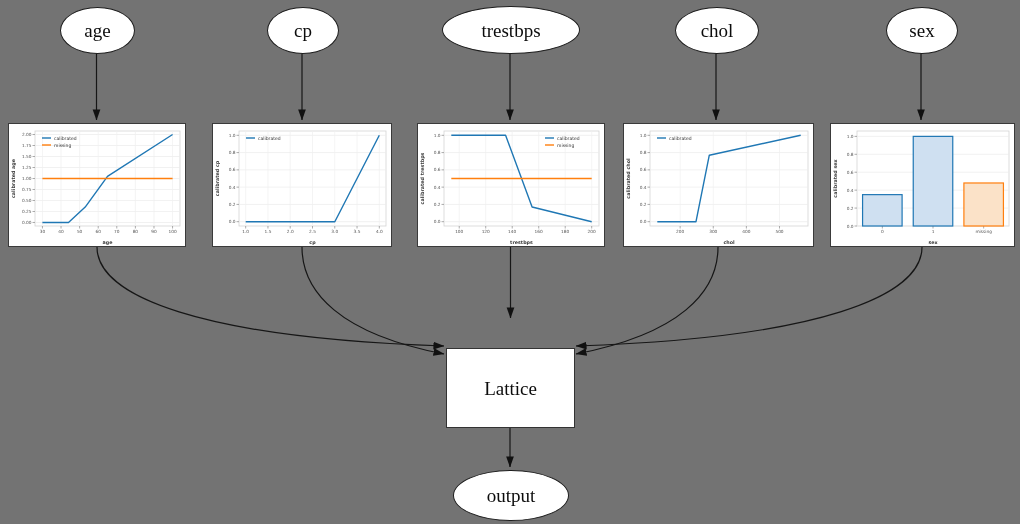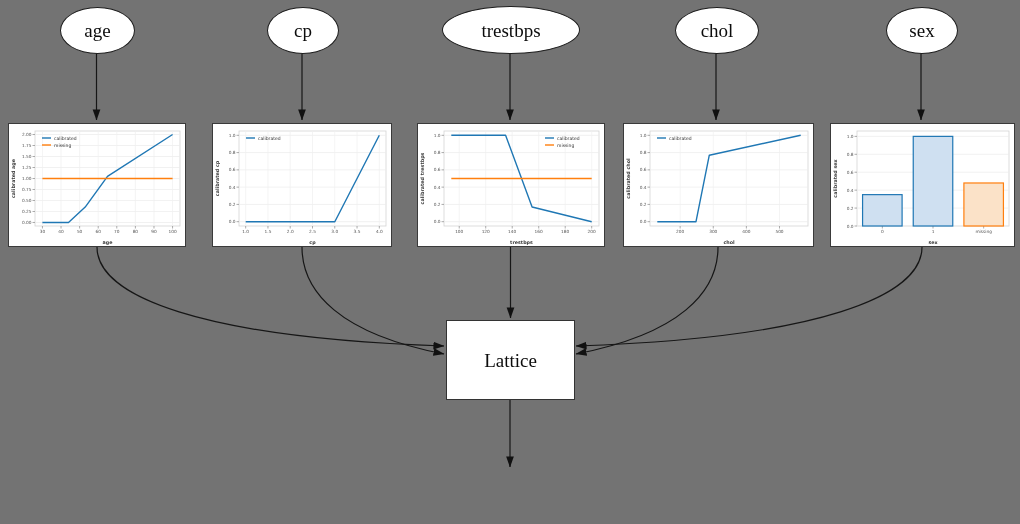--- a/index.html
+++ b/index.html
@@ -2,21 +2,21 @@
 <html><head>
 <meta charset="utf-8">
 <style>
   html,body{margin:0;padding:0;background:#fff;}
   .canvas{position:relative;width:1020px;height:524px;background:#737373;overflow:hidden;
           font-family:"Liberation Serif","DejaVu Serif",serif;}
   #edges{position:absolute;left:0;top:0;z-index:1;}
   .node{position:absolute;z-index:2;display:flex;align-items:center;justify-content:center;
         background:#fff;border:1.4px solid #1d1d1d;color:#0c0c0c;font-size:19px;line-height:1;}
   .ellipse{border-radius:50%;}
-  .rectbox{border:1.6px solid #333;}
+  .rectbox{border:1.6px solid #333;margin-top:28px;}
   figure.chart{position:absolute;z-index:2;margin:0;background:#fff;border:1.6px solid #3a3a3a;
                box-sizing:border-box;}
   figure.chart svg{display:block;}
 </style>
 </head>
 <body>
 
 <div class="canvas">
 
   <svg id="edges" width="1020" height="524" viewBox="0 0 1020 524">
@@ -332,14 +332,17 @@
         <rect x="82.24000000000001" y="12.377358490566053" width="39.519999999999996" height="89.62264150943395" fill="#cfe0f1" stroke="#1f77b4" stroke-width="1.2"></rect>
         <rect x="132.90666666666667" y="58.981132075471706" width="39.519999999999996" height="43.018867924528294" fill="#fbe2c8" stroke="#ff7f0e" stroke-width="1.2"></rect>
         <text x="102" y="119.5" font-size="4.8" fill="#3a3a3a" text-anchor="middle" font-family="&quot;DejaVu Sans&quot;,&quot;Liberation Sans&quot;,sans-serif" font-weight="600">sex</text>
         <text x="6" y="54.5" font-size="4.8" fill="#3a3a3a" text-anchor="middle" font-family="&quot;DejaVu Sans&quot;,&quot;Liberation Sans&quot;,sans-serif" font-weight="600" transform="rotate(-90 6 54.5)">calibrated sex</text>
       </svg>
     </figure>
 
   <div class="node rectbox" style="left:446px;top:320px;width:127px;height:78px;">
     <span>Lattice</span>
   </div>
+  <div class="node ellipse" style="left:453px;top:470px;width:114px;height:49px;">
+    <span>output</span>
+  </div>
 
 </div>
 
 </body></html>

